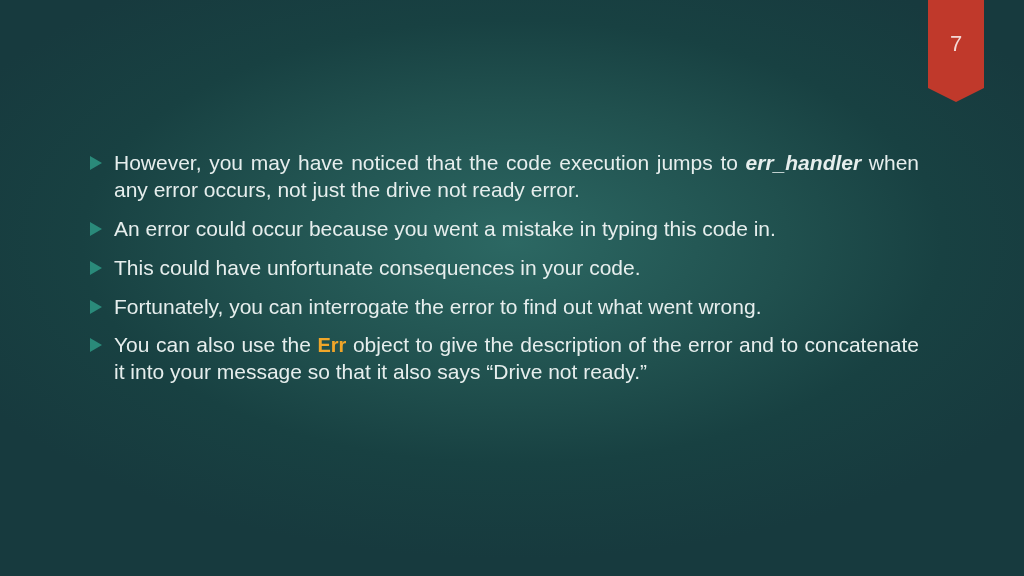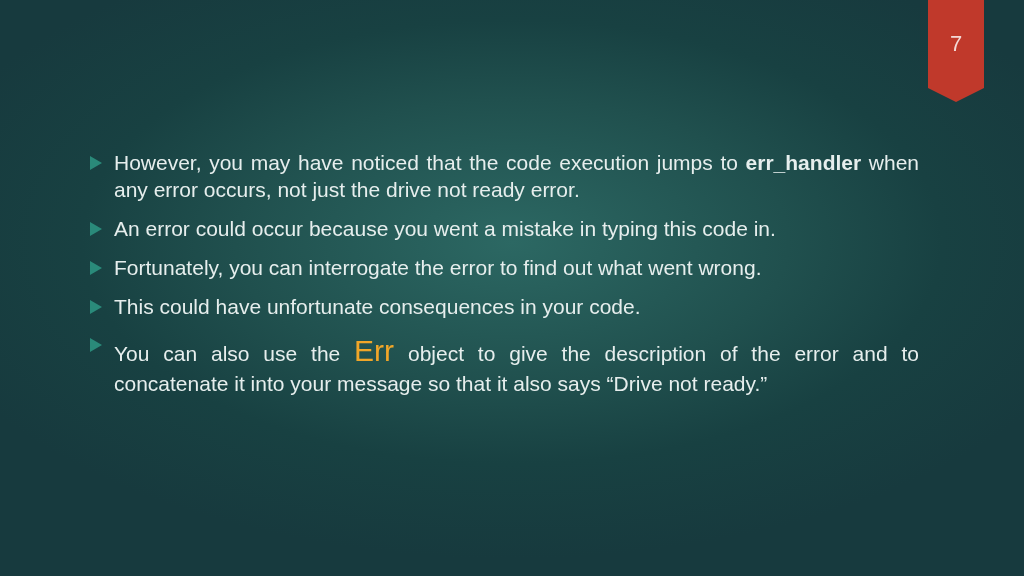--- a/index.html
+++ b/index.html
@@ -79,25 +79,26 @@
       flex: 1 1 auto;
       font-size: 21px;
       line-height: 1.28;
       text-align: justify;
       text-justify: inter-word;
       font-weight: 300;
       color: #e6eeed;
     }
     .bi {
       font-weight: 700;
+      font-style: italic;
     }
     .err-obj {
       color: #f0a629;
-      font-weight: 400;
-      font-size: 30px;
+      font-weight: 700;
+      font-size: 20px;
     }
   </style>
 </head>
 <body>
 
 <div class="slide">
 
   <div class="ribbon">
     <span class="slide-number">7</span>
   </div>
@@ -122,30 +123,30 @@
       </span>
       <p class="bullet-text">An error could occur because you went a mistake in typing this code in.</p>
     </div>
 
     <div class="bullet">
       <span class="arrow">
         <svg width="12" height="14" viewBox="0 0 12 14">
             <polygon points="0,0 12,7 0,14" fill="#2a8a7a"></polygon>
           </svg>
       </span>
-      <p class="bullet-text">Fortunately, you can interrogate the error to find out what went wrong.</p>
+      <p class="bullet-text">This could have unfortunate consequences in your code.</p>
     </div>
 
     <div class="bullet">
       <span class="arrow">
         <svg width="12" height="14" viewBox="0 0 12 14">
             <polygon points="0,0 12,7 0,14" fill="#2a8a7a"></polygon>
           </svg>
       </span>
-      <p class="bullet-text">This could have unfortunate consequences in your code.</p>
+      <p class="bullet-text">Fortunately, you can interrogate the error to find out what went wrong.</p>
     </div>
 
     <div class="bullet">
       <span class="arrow">
         <svg width="12" height="14" viewBox="0 0 12 14">
             <polygon points="0,0 12,7 0,14" fill="#2a8a7a"></polygon>
           </svg>
       </span>
       <p class="bullet-text"><span>You can also use the </span><span class="err-obj">Err</span><span> object to give the description of the error and to concatenate it into your message so that it also says “Drive not ready.”</span></p>
     </div>

